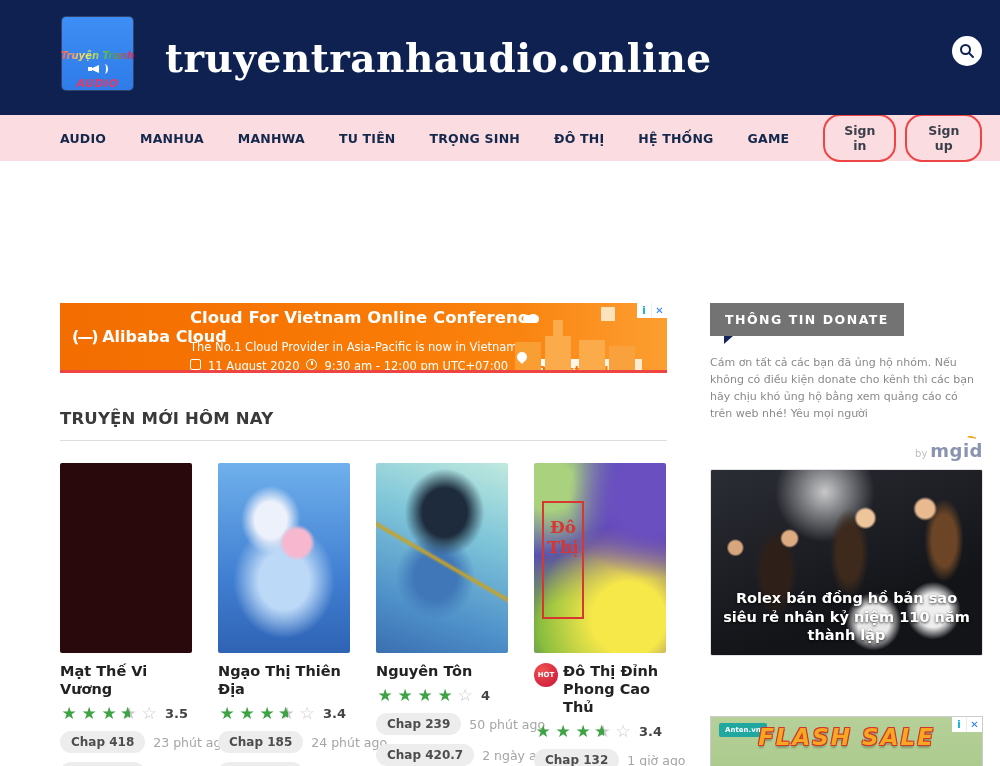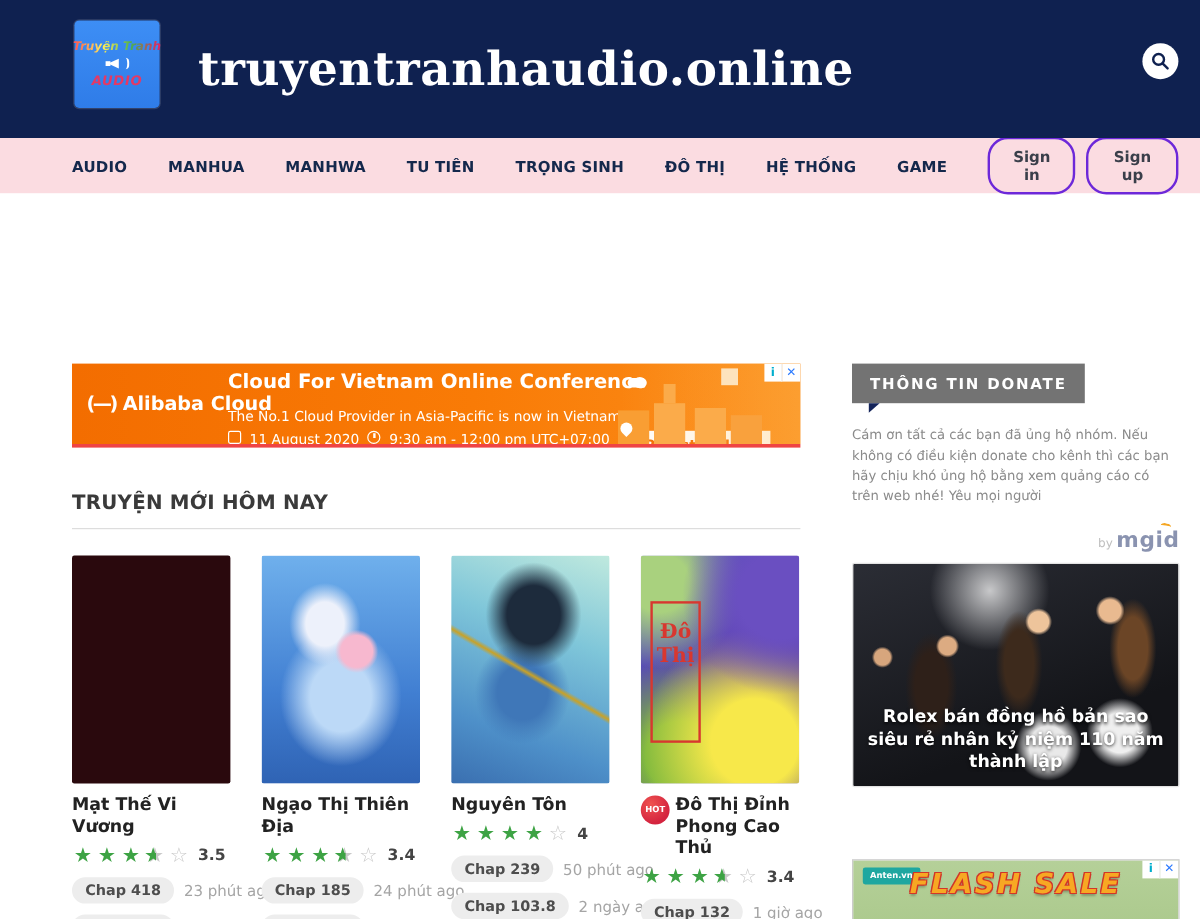--- a/index.html
+++ b/index.html
@@ -3,42 +3,42 @@
 <meta charset="utf-8">
 <style>
   * { margin:0; padding:0; box-sizing:border-box; }
   html,body { width:1000px; height:766px; overflow:hidden; background:#fff;
     font-family:"DejaVu Sans","Liberation Sans",sans-serif; }
 
   
   .header { height:115px; background:#0f2150; position:relative; display:flex; align-items:center; }
   .logo { position:absolute; left:62px; top:17px; width:71px; height:73px; border-radius:4px;
     background:linear-gradient(180deg,#3d8ef5,#2f7ce8); display:flex; flex-direction:column;
-    align-items:center; justify-content:center; gap:1px; box-shadow:0 0 0 1px rgba(255,255,255,.15);}
+    align-items:center; justify-content:flex-end; gap:1px; box-shadow:0 0 0 1px rgba(255,255,255,.15);}
   .logo .script { font-size:10px; font-weight:bold; font-style:italic; white-space:nowrap;
     background:linear-gradient(90deg,#ff5252,#ffee58,#4caf50,#e91e63); -webkit-background-clip:text;
     background-clip:text; color:transparent; }
   .logo .speaker { width:20px; height:14px; position:relative; }
   .logo .speaker .cone { position:absolute; left:2px; top:3px; border-top:4px solid transparent;
     border-bottom:4px solid transparent; border-right:9px solid #fff; }
   .logo .speaker .box { position:absolute; left:0; top:5px; width:4px; height:4px; background:#fff; }
   .logo .speaker .waves { position:absolute; left:13px; top:2px; width:7px; height:10px;
     border-right:2px solid #fff; border-radius:0 50% 50% 0; }
   .logo .audio { font-size:11px; font-weight:bold; font-style:italic; color:#e53965; letter-spacing:.5px; }
   .site-title { margin-left:165px; color:#fff; font-family:"DejaVu Serif","Liberation Serif",serif;
     font-weight:bold; font-size:39px; letter-spacing:.5px; }
   .search-btn { position:absolute; right:18px; top:36px; width:30px; height:30px; border-radius:50%;
     background:#fff; border:none; display:flex; align-items:center; justify-content:center; cursor:pointer; }
 
   
   .navbar { height:46px; background:#fbdce1; display:flex; align-items:center; padding:0 18px 0 60px; }
   .nav-item { font-size:12.5px; font-weight:bold; color:#14284c; margin-right:34px; cursor:pointer;
     letter-spacing:.2px; white-space:nowrap; }
   .auth { margin-left:auto; display:flex; gap:9px; }
-  .auth button { background:transparent; border:2px solid #6d28d9; border-radius:17px; padding:7px 17px;
+  .auth button { background:transparent; border:2px solid #ef4444; border-radius:17px; padding:7px 17px;
     font-size:12.5px; font-weight:bold; color:#3a3f4a; cursor:pointer; font-family:inherit; }
 
   
   .layout { display:flex; margin-top:142px; padding:0 17px 0 60px; }
   .main-col { width:607px; }
   .side-col { width:273px; margin-left:43px; }
 
   
   .ad-banner { position:relative; height:70px; background:linear-gradient(90deg,#f36d00,#f97b06 55%,#fb8d1a);
     border-bottom:3px solid #ef4444; overflow:hidden; color:#fff; }
@@ -284,21 +284,21 @@
             <span class="star full">★</span>
             <span class="star full">★</span>
             <span class="star empty">☆</span>
             <span class="rating-num">4</span>
           </div>
         <div class="chap-row">
           <span class="chap-pill">Chap 239</span>
           <span class="chap-time">50 phút ago</span>
         </div>
         <div class="chap-row">
-          <span class="chap-pill">Chap 103.8</span>
+          <span class="chap-pill">Chap 420.7</span>
           <span class="chap-time">2 ngày ago</span>
         </div>
       </div>
 
       <div class="card">
         <div class="cover cover-4">
           <div class="red-frame">Đô Thị</div>
         </div>
         <div class="card-title-row">
           <span class="hot-badge">HOT</span>

